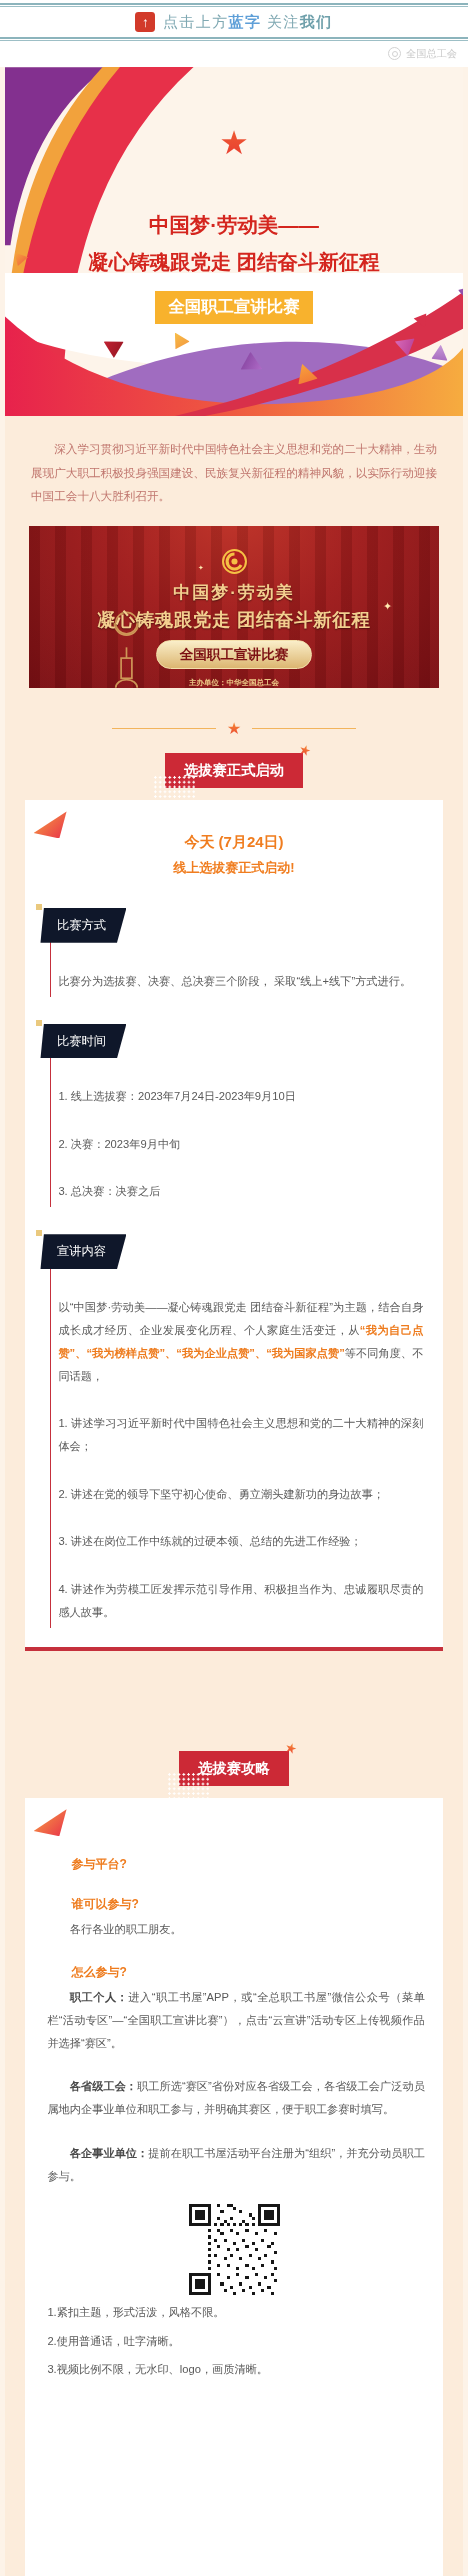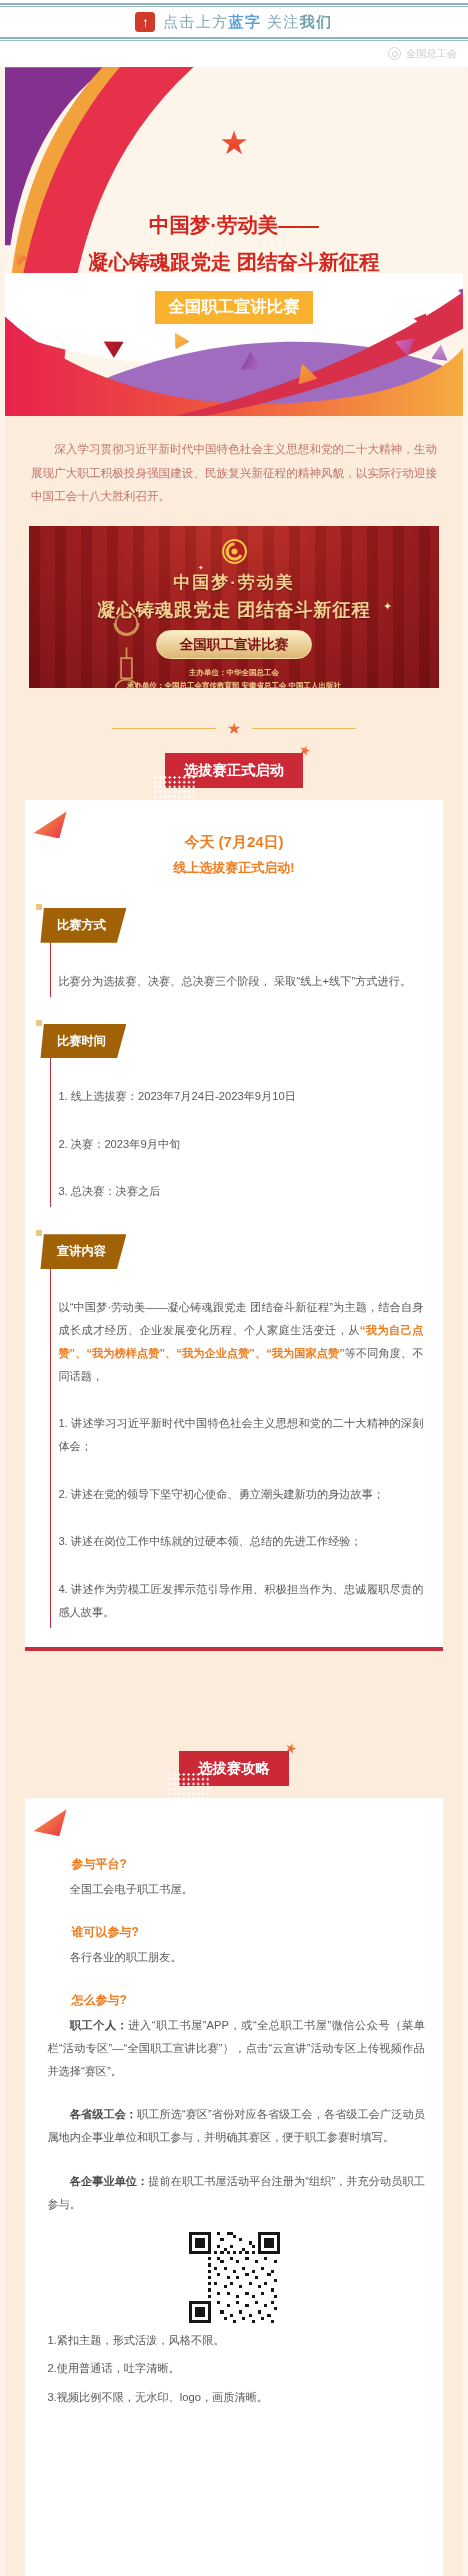--- a/index.html
+++ b/index.html
@@ -40,21 +40,21 @@
 
   
   .intro { padding:20.4px 26px 17.7px; color:#c0766e; font-size:11.6px; line-height:2.05;
     text-align:justify; text-indent:2em; }
 
   
   .poster { margin:0 24px; height:162px; position:relative; overflow:hidden; text-align:center;
     background:radial-gradient(ellipse at 50% -10%, #c03227 0%, #a01d1d 45%, #7c1014 100%); }
   .poster::before { content:''; position:absolute; inset:0;
     background:repeating-linear-gradient(90deg, rgba(0,0,0,.10) 0 11px, rgba(255,255,255,.02) 11px 26px); }
-  .poster-inner { position:relative; z-index:2; padding-top:12px; }
+  .poster-inner { position:relative; z-index:2; padding-top:22px; }
   .poster-t1 { margin-top:4.1px; font-size:17px; font-weight:bold; letter-spacing:2px; color:#f3cf8f;
     text-shadow:0 0.7px 1.4px rgba(0,0,0,.45); }
   .poster-t2 { margin-top:2.7px; font-size:18.4px; font-weight:bold; letter-spacing:0.7px; color:#f3cf8f;
     text-shadow:0 0.7px 1.4px rgba(0,0,0,.45); }
   .poster-pill { display:inline-block; margin-top:8.2px; background:linear-gradient(180deg,#faeec9,#dcb671);
     color:#7c1013; font-weight:bold; font-size:13.6px; padding:4.8px 23px; border-radius:16.4px;
     border:1.4px solid #f3e0ac; }
   .poster-host { margin-top:8.2px; font-size:7.5px; color:#ecc987; font-weight:bold; }
   .poster-org  { margin-top:3.4px;  font-size:7.5px; color:#ecc987; font-weight:bold; }
   .poster-mic { position:absolute; left:80px; bottom:0; z-index:2; opacity:.85; }
@@ -83,21 +83,21 @@
     background:linear-gradient(135deg,#f7a441,#e8304a); clip-path:polygon(100% 0, 78% 100%, 0 80%); }
   .card1 { min-height:682px; }
   .card2 { min-height:811px; }
   .today1 { text-align:center; color:#f07d1f; font-size:15px; font-weight:bold; margin-top:8.2px; }
   .today2 { text-align:center; color:#f07d1f; font-size:13px; font-weight:bold; margin-top:6.8px; }
 
   .block { position:relative; margin-top:31px; }
   .block::before { content:''; position:absolute; left:13.6px; top:33px; bottom:-4.1px; width:1.4px; background:#c5303c; }
   .tag-wrap { position:relative; display:inline-block; margin-left:4.1px; z-index:2; }
   .tag-wrap::before { content:''; position:absolute; left:-4.1px; top:-4.1px; width:6.1px; height:6.1px; background:#eac97e; }
-  .tag { display:inline-block; background:#a16207; color:#fff; font-weight:bold; font-size:12.3px;
+  .tag { display:inline-block; background:#0f172a; color:#fff; font-weight:normal; font-size:12.3px;
     padding:8.9px 20.4px 8.9px 16.4px; clip-path:polygon(3.4px 0, 100% 0, calc(100% - 9.5px) 100%, 0 100%); }
   .para { margin:24.5px 8.2px 0 22px; color:#595959; font-size:11.2px; line-height:2.05; text-align:justify; }
   .para.first-after-tag { margin-top:27px; }
   .hl { color:#ee7b1d; font-weight:bold; }
 
   
   .q { margin:23px 6.8px 0 11px; text-indent:2em; color:#ee7b1d; font-size:12px; font-weight:bold; }
   .a { margin:5.5px 6.8px 0 11px; text-indent:2em; color:#595959; font-size:11.2px; line-height:2.0; }
   .how-item { margin:20.4px 6.8px 0 11px; text-indent:2em; color:#595959; font-size:11.2px; line-height:2.05; text-align:justify; }
   .how-item b { color:#4a4a4a; }
@@ -233,21 +233,20 @@
     <div class="badge-row second">
       <div class="sec-badge">
         <span>选拔赛攻略</span>
         <span class="dots"></span>
         <span class="bstar">★</span>
       </div>
     </div>
 
     <div class="card card2">
       <div class="q" style="margin-top:33px;">参与平台?</div>
-      <div class="a">全国工会电子职工书屋。</div>
 
       <div class="q">谁可以参与?</div>
       <div class="a">各行各业的职工朋友。</div>
 
       <div class="q">怎么参与?</div>
       <p class="how-item" style="margin-top:5.5px;"><b>职工个人：</b><span>进入“职工书屋”APP，或“全总职工书屋”微信公众号（菜单栏“活动专区”—“全国职工宣讲比赛”），点击“云宣讲”活动专区上传视频作品并选择“赛区”。</span></p>
       <p class="how-item"><b>各省级工会：</b><span>职工所选“赛区”省份对应各省级工会，各省级工会广泛动员属地内企事业单位和职工参与，并明确其赛区，便于职工参赛时填写。</span></p>
       <p class="how-item"><b>各企事业单位：</b><span>提前在职工书屋活动平台注册为“组织”，并充分动员职工参与。</span></p>
 
 

